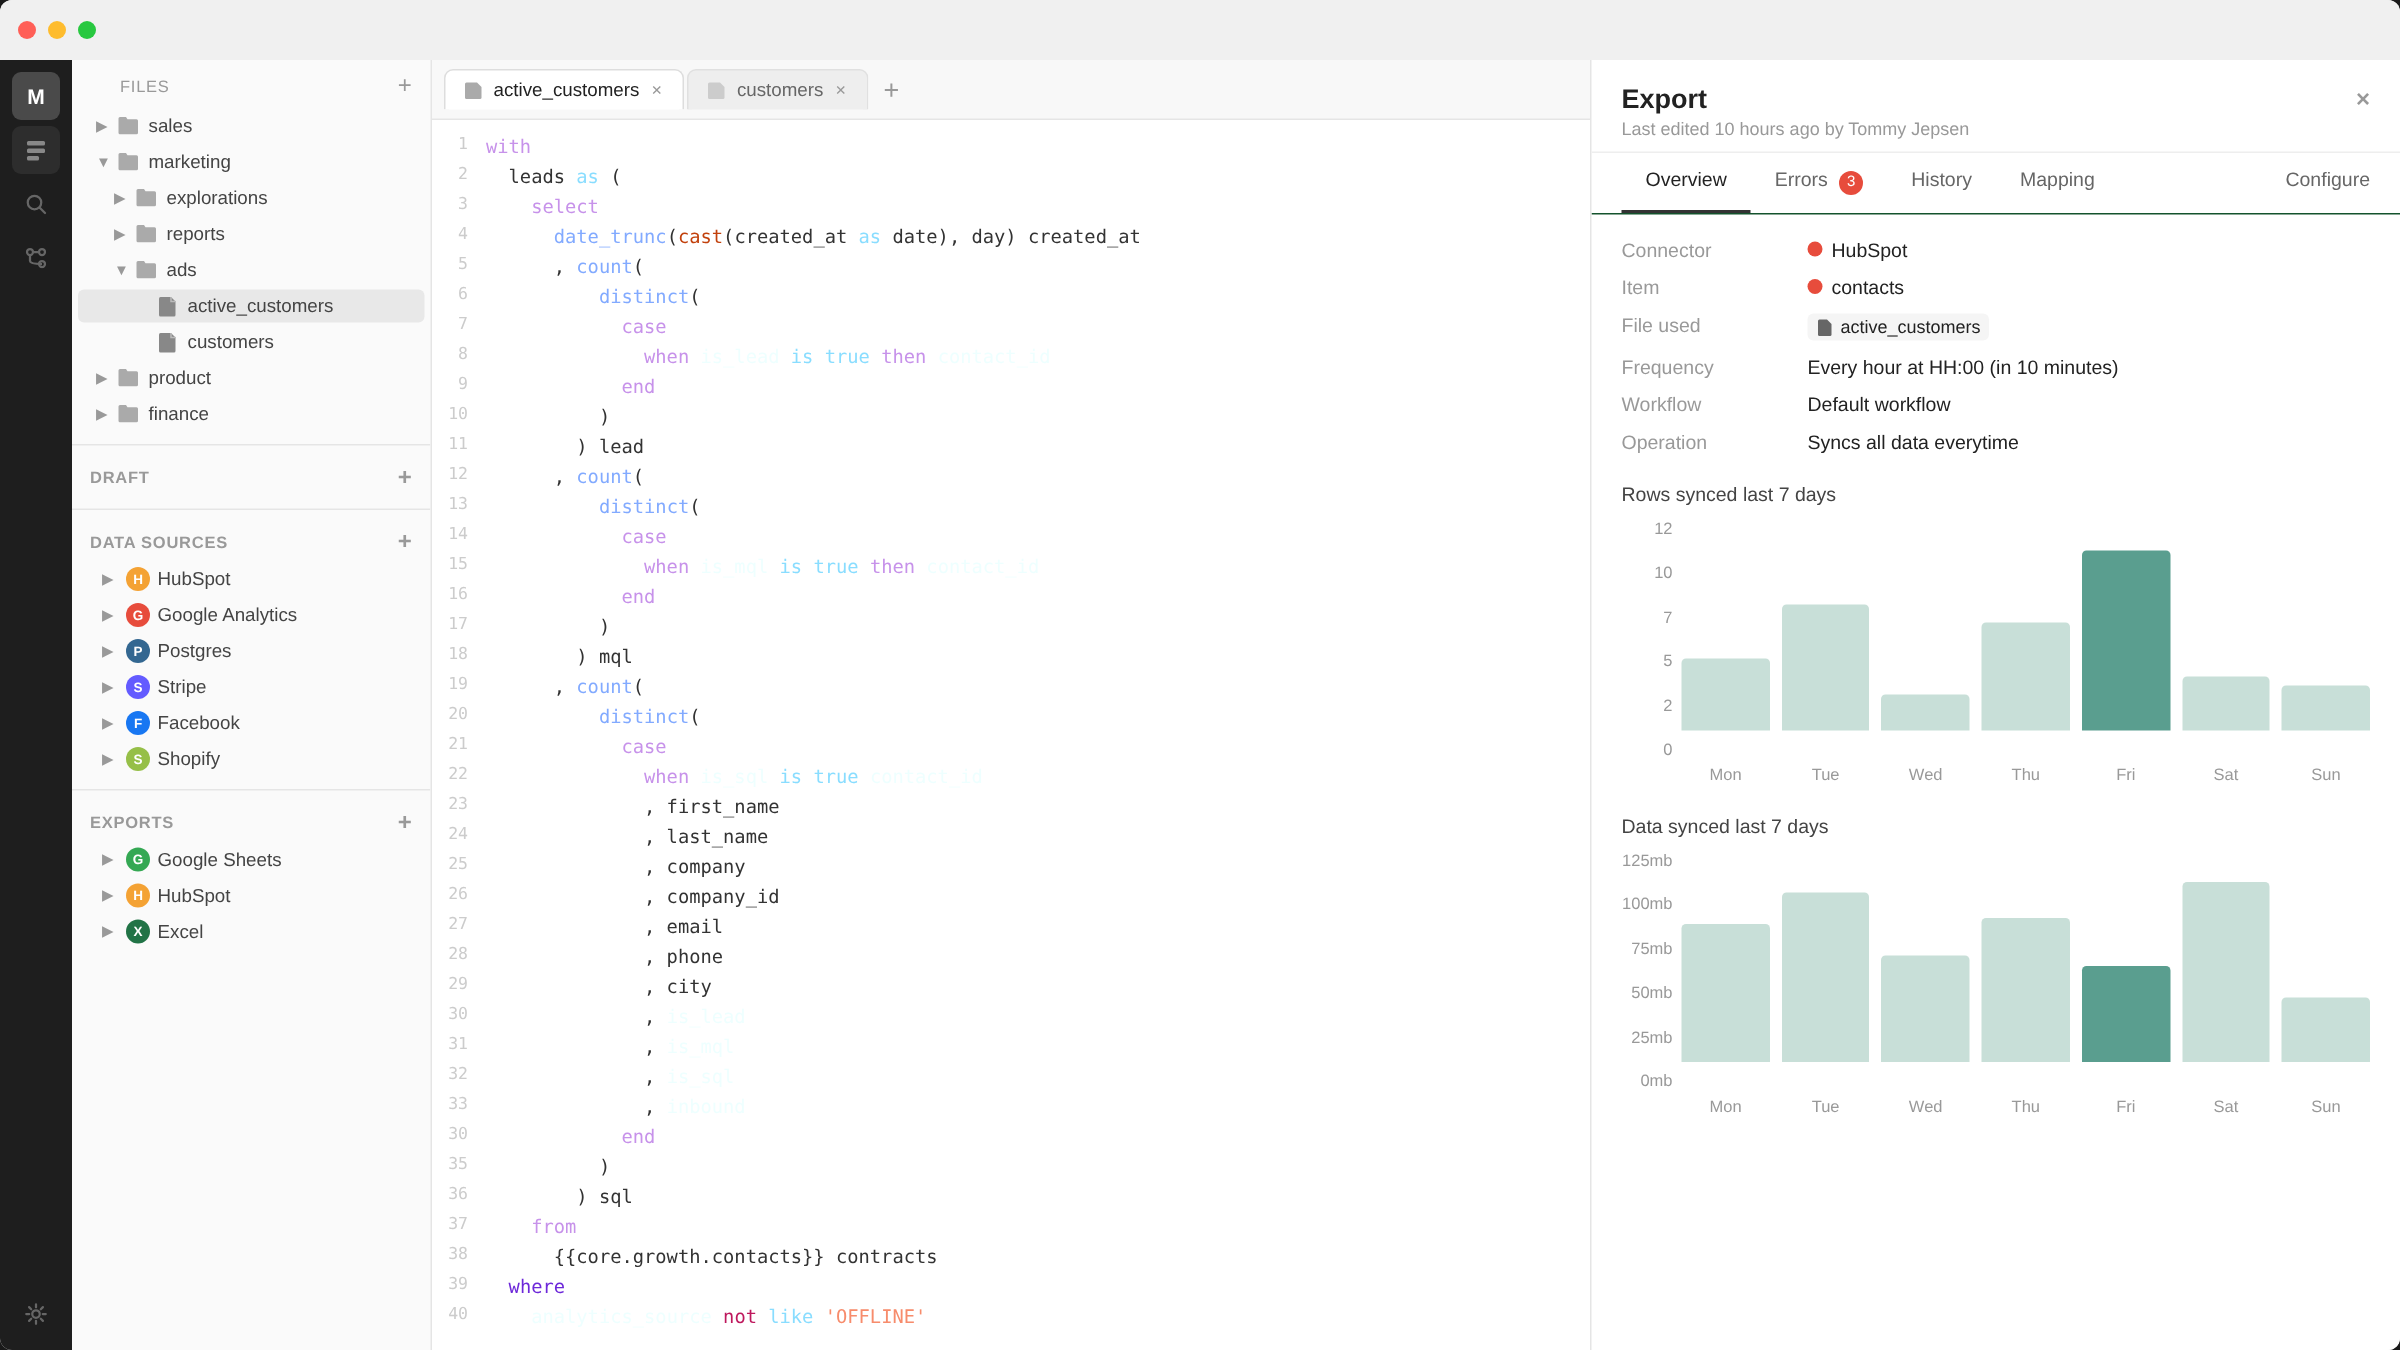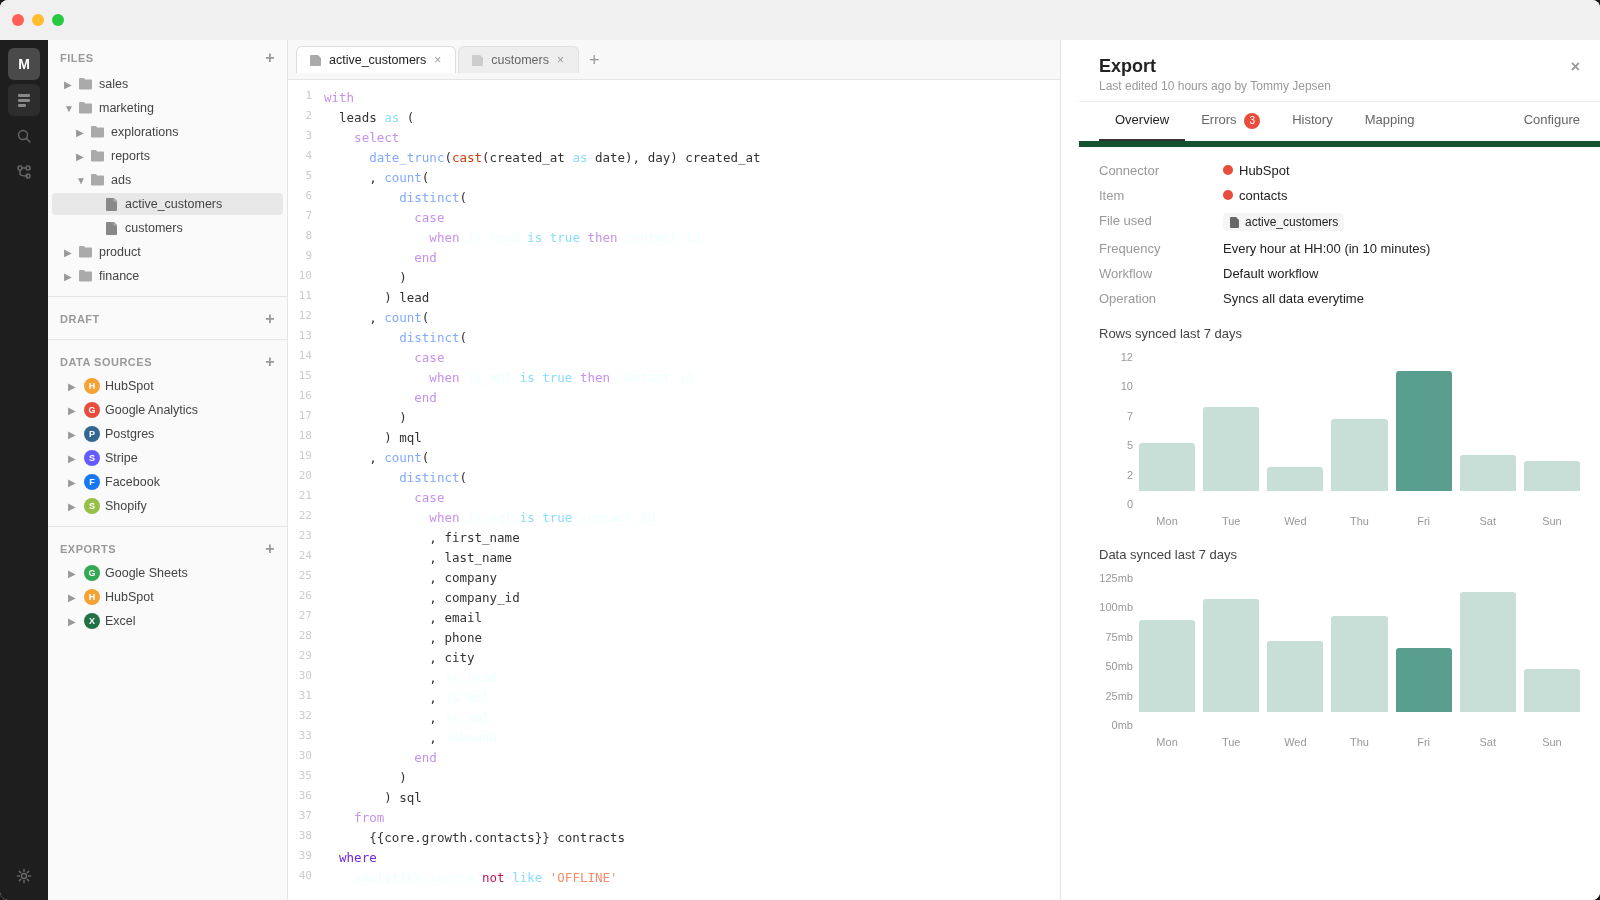--- a/index.html
+++ b/index.html
@@ -16,21 +16,21 @@
     .app-body { display: flex; flex: 1; overflow: hidden; }
 
     
     .icon-rail { width: 48px; background: #1e1e1e; display: flex; flex-direction: column; align-items: center; padding: 8px 0; gap: 4px; flex-shrink: 0; }
     .rail-icon { width: 32px; height: 32px; display: flex; align-items: center; justify-content: center; border-radius: 6px; cursor: pointer; color: #888; font-size: 14px; }
     .rail-icon.active { background: #2d2d2d; color: #fff; }
     .rail-icon-m { background: #4a4a4a; color: #fff; font-weight: 700; font-size: 14px; }
 
     
     .sidebar { width: 240px; background: #fafafa; border-right: 1px solid #e5e5e5; display: flex; flex-direction: column; overflow-y: auto; flex-shrink: 0; }
-    .sidebar-header { display: flex; align-items: center; justify-content: space-between; padding: 10px 12px 6px; color: #999; font-size: 11px; font-weight: 700; letter-spacing: 0.5px; }
+    .sidebar-header { display: flex; align-items: center; justify-content: space-between; padding: 10px 12px 6px; color: #999; font-size: 11px; font-weight: 400; letter-spacing: 0.5px; margin-left: 20px; }
     .sidebar-add { color: #999; cursor: pointer; font-size: 16px; line-height: 1; }
 
     .tree-item { display: flex; align-items: center; padding: 3px 8px 3px 12px; cursor: pointer; border-radius: 4px; margin: 1px 4px; }
     .tree-item.active { background: #e8e8e8; }
     .tree-arrow { width: 14px; color: #999; font-size: 10px; flex-shrink: 0; }
     .tree-folder-icon { width: 16px; height: 16px; margin-right: 5px; flex-shrink: 0; }
     .tree-label { color: #444; font-size: 12.5px; }
     .tree-item-indent1 { padding-left: 24px; }
     .tree-item-indent2 { padding-left: 38px; }
     .file-icon { width: 16px; height: 16px; margin-right: 5px; flex-shrink: 0; }
@@ -52,27 +52,27 @@
     .tab-icon { width: 14px; height: 14px; flex-shrink: 0; }
     .tab-close { color: #999; font-size: 12px; cursor: pointer; padding: 0 2px; }
     .tab-add { color: #999; font-size: 18px; cursor: pointer; padding: 0 8px; line-height: 1; }
 
     .code-area { flex: 1; overflow: auto; background: #fff; padding: 8px 0; font-family: 'Monaco', 'Menlo', monospace; font-size: 12.5px; }
     .code-line { display: flex; min-height: 20px; }
     .line-num { width: 36px; text-align: right; padding-right: 12px; color: #ccc; user-select: none; font-size: 11px; padding-top: 1px; flex-shrink: 0; }
     .line-content { flex: 1; padding-right: 8px; white-space: pre; color: #333; line-height: 20px; }
 
     
-    .right-panel { width: 540px; background: #fff; border-left: 1px solid #e5e5e5; display: flex; flex-direction: column; flex-shrink: 0; overflow-y: auto; padding-left: 18px; }
+    .right-panel { width: 540px; background: #fff; border-left: 1px solid #e5e5e5; display: flex; flex-direction: column; flex-shrink: 0; overflow-y: auto; }
     .panel-header { padding: 16px 20px 8px; border-bottom: 1px solid #eee; flex-shrink: 0; }
     .panel-title { font-size: 18px; font-weight: 600; color: #222; display: flex; justify-content: space-between; align-items: center; }
     .panel-subtitle { font-size: 12px; color: #999; margin-top: 2px; }
     .panel-close { color: #999; cursor: pointer; font-size: 16px; }
 
-    .panel-tabs { display: flex; gap: 0; padding: 0 20px; border-bottom: 6px solid #14532d; flex-shrink: 0; }
+    .panel-tabs { display: flex; gap: 0; padding: 0 20px; border-bottom: 1px solid #14532d; flex-shrink: 0; }
     .panel-tab { padding: 10px 16px; font-size: 13px; color: #666; cursor: pointer; border-bottom: 2px solid transparent; }
     .panel-tab.active { color: #222; border-bottom-color: #333; font-weight: 500; }
     .panel-tab-badge { display: inline-flex; align-items: center; justify-content: center; background: #e74c3c; color: #fff; border-radius: 10px; font-size: 10px; width: 16px; height: 16px; margin-left: 4px; }
 
     .panel-configure { margin-left: auto; padding: 10px 0; font-size: 13px; color: #666; cursor: pointer; }
 
     .panel-content { padding: 16px 20px; flex: 1; }
 
     .info-grid { display: grid; grid-template-columns: 120px 1fr; gap: 10px 4px; margin-bottom: 20px; }
     .info-label { color: #999; font-size: 13px; }

